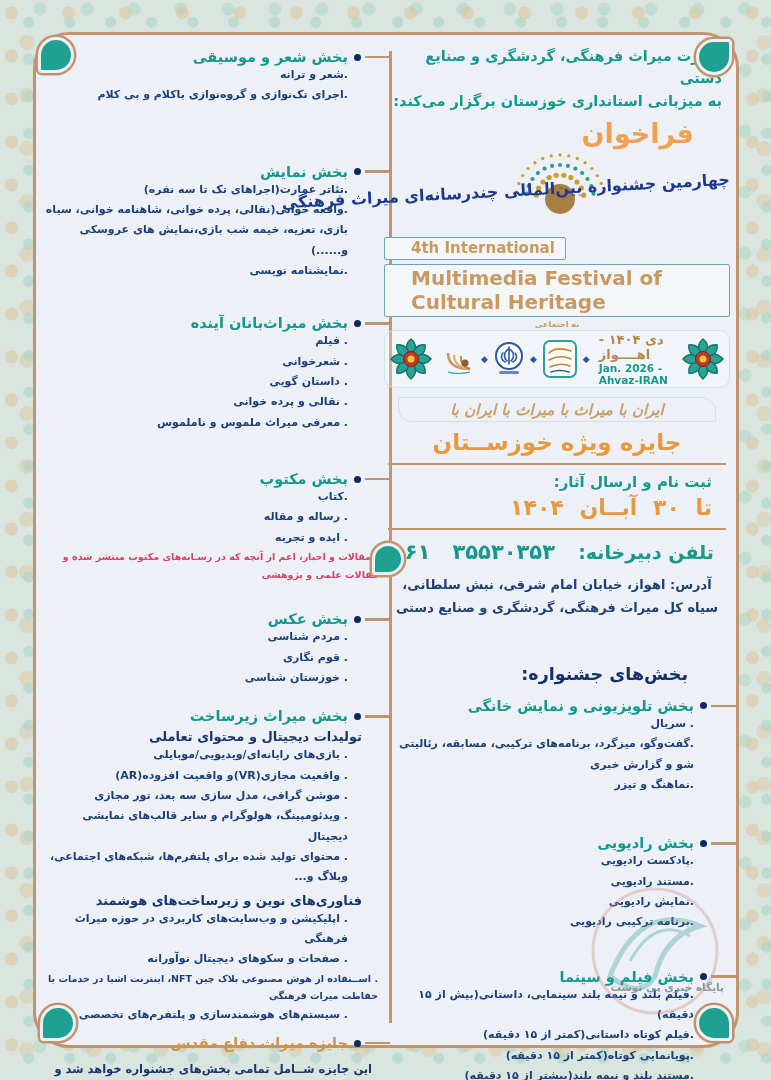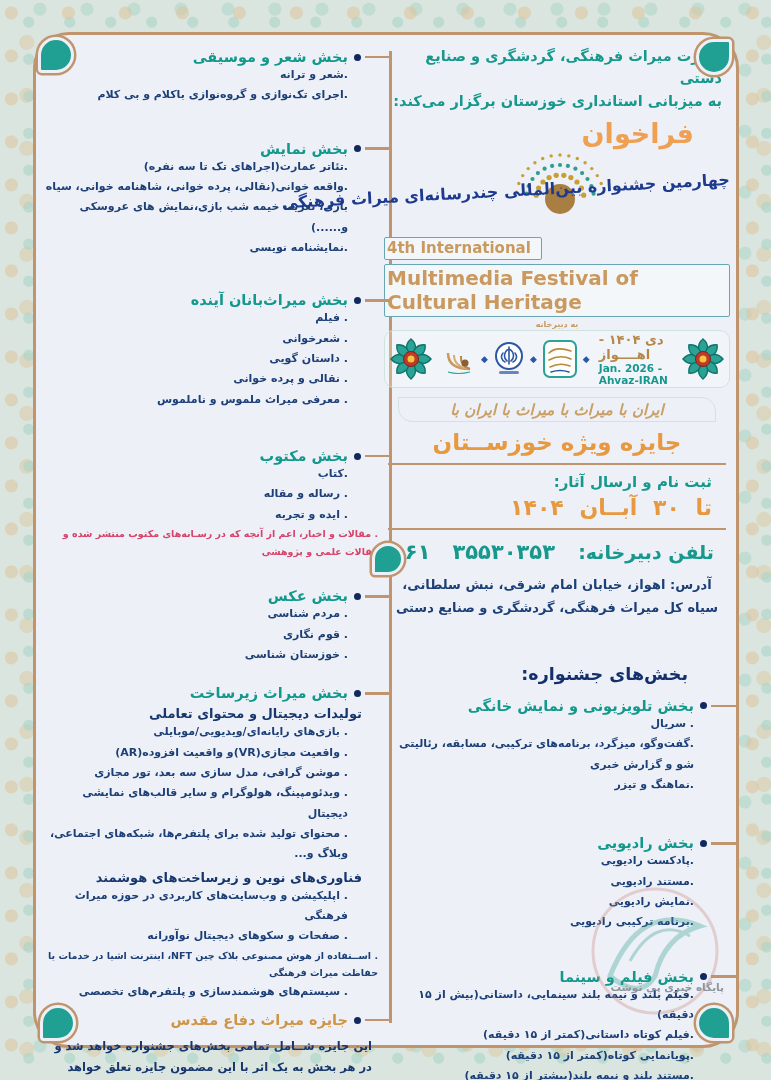--- a/index.html
+++ b/index.html
@@ -37,21 +37,21 @@
   
   .org{color:#17988c;font-weight:bold;font-size:14.5px;line-height:1.55;text-align:right;padding:0 8px 0 0;margin:0;}
   .callout{color:#efa052;font-weight:bold;font-size:27px;text-align:right;padding:6px 36px 0 0;}
   .callig-wrap{position:relative;height:86px;margin-top:0;}
   .callig{position:absolute;right:0;left:-4px;top:30px;color:#1d3a8f;font-weight:bold;
     font-size:16px;white-space:nowrap;text-align:center;transform:rotate(-3deg);letter-spacing:-0.3px;}
   #starburst{position:absolute;right:110px;top:-14px;}
 
   .en-wrap{direction:ltr;display:flex;flex-direction:column;gap:4px;align-items:flex-start;margin:2px 0 0 0;}
   .en-box{border:1.5px solid #69a6b4;background:#f4f7fa;color:#c9995f;font-weight:bold;
-    padding:1px 10px 2px 2px;border-radius:2px;}
+    padding:1px 10px 2px 26px;border-radius:2px;}
   .en-box.b1{font-size:15px;}
   .en-box.b2{font-size:20px;}
   .hosting{color:#c9995f;font-size:8px;font-weight:bold;text-align:center;margin-top:3px;}
 
   .logo-row{direction:ltr;display:flex;align-items:center;gap:5px;margin-top:1px;height:56px;
     border:1.5px solid #cfe4e0;border-radius:10px;padding:0 2px;background:rgba(255,255,255,.25);}
   .diamond{color:#2b57a5;font-size:9px;line-height:1;}
   .datebox{flex:1;text-align:left;padding-left:4px;}
   .date-fa{color:#b5884a;font-weight:bold;font-size:13px;direction:rtl;text-align:left;}
   .date-en{color:#17988c;font-weight:bold;font-size:10.5px;}
@@ -64,21 +64,21 @@
   .reg-label{color:#17988c;font-weight:bold;font-size:15px;text-align:right;padding-right:18px;}
   .deadline{color:#e8993f;font-weight:bold;font-size:22px;text-align:right;padding-right:18px;margin-top:4px;word-spacing:8px;}
   .phone-row{display:flex;direction:rtl;justify-content:space-between;align-items:center;padding:2px 16px 0 8px;}
   .phone-label{color:#17988c;font-weight:bold;font-size:19px;}
   .phone-num{direction:ltr;display:flex;gap:22px;color:#17988c;font-weight:bold;font-size:21px;letter-spacing:1px;}
   .addr{color:#1c3f77;font-weight:bold;font-size:13px;text-align:center;line-height:1.75;margin-top:10px;}
   .sections-title{color:#14306b;font-weight:bold;font-size:17.5px;padding-right:42px;margin-top:44px;}
 
   
   .fsec{margin-bottom:26px;}
-  #sec-poetry{margin-bottom:35px;}
+  #sec-poetry{margin-bottom:58px;}
   #sec-theater{margin-bottom:34px;}
   #sec-future{margin-bottom:38px;}
   #sec-written{margin-bottom:28px;}
   #sec-photo{margin-bottom:20px;}
   #sec-digital{margin-bottom:10px;}
   #sec-sacred{margin-bottom:4px;}
   #sec-tv{margin-top:14px;margin-bottom:40px;}
   #sec-radio{margin-bottom:36px;}
   .sec-head{display:flex;align-items:center;gap:6px;margin-right:-6px;}
   .conn{display:flex;align-items:center;gap:4px;width:36px;flex:none;direction:ltr;}
@@ -156,21 +156,21 @@
           <circle cx="103.5" cy="57.1" r="1.7" fill="#c8a032"></circle>
           <circle cx="60" cy="64" r="15" fill="#a97e42"></circle>
         </svg>
       <div class="callig">چهارمین جشنواره بین‌المللی چندرسانه‌ای میراث فرهنگی</div>
     </div>
 
     <div class="en-wrap">
       <span class="en-box b1">4th International</span>
       <span class="en-box b2">Multimedia Festival of Cultural Heritage</span>
     </div>
-    <div class="hosting">به دبیرخانه</div>
+    <div class="hosting">به اجتماعی</div>
 
     <div class="logo-row">
       <svg width="48" height="48" viewBox="0 0 48 48" class="rosette">
           <path d="M24 4 C30 9 30 16 24 21 C18 16 18 9 24 4 Z" fill="#2aa396" stroke="#0d7468" stroke-width="1.4" transform="rotate(0 24 24)"></path>
           <path d="M24 4 C30 9 30 16 24 21 C18 16 18 9 24 4 Z" fill="#2aa396" stroke="#0d7468" stroke-width="1.4" transform="rotate(45 24 24)"></path>
           <path d="M24 4 C30 9 30 16 24 21 C18 16 18 9 24 4 Z" fill="#2aa396" stroke="#0d7468" stroke-width="1.4" transform="rotate(90 24 24)"></path>
           <path d="M24 4 C30 9 30 16 24 21 C18 16 18 9 24 4 Z" fill="#2aa396" stroke="#0d7468" stroke-width="1.4" transform="rotate(135 24 24)"></path>
           <path d="M24 4 C30 9 30 16 24 21 C18 16 18 9 24 4 Z" fill="#2aa396" stroke="#0d7468" stroke-width="1.4" transform="rotate(180 24 24)"></path>
           <path d="M24 4 C30 9 30 16 24 21 C18 16 18 9 24 4 Z" fill="#2aa396" stroke="#0d7468" stroke-width="1.4" transform="rotate(225 24 24)"></path>
           <path d="M24 4 C30 9 30 16 24 21 C18 16 18 9 24 4 Z" fill="#2aa396" stroke="#0d7468" stroke-width="1.4" transform="rotate(270 24 24)"></path>

